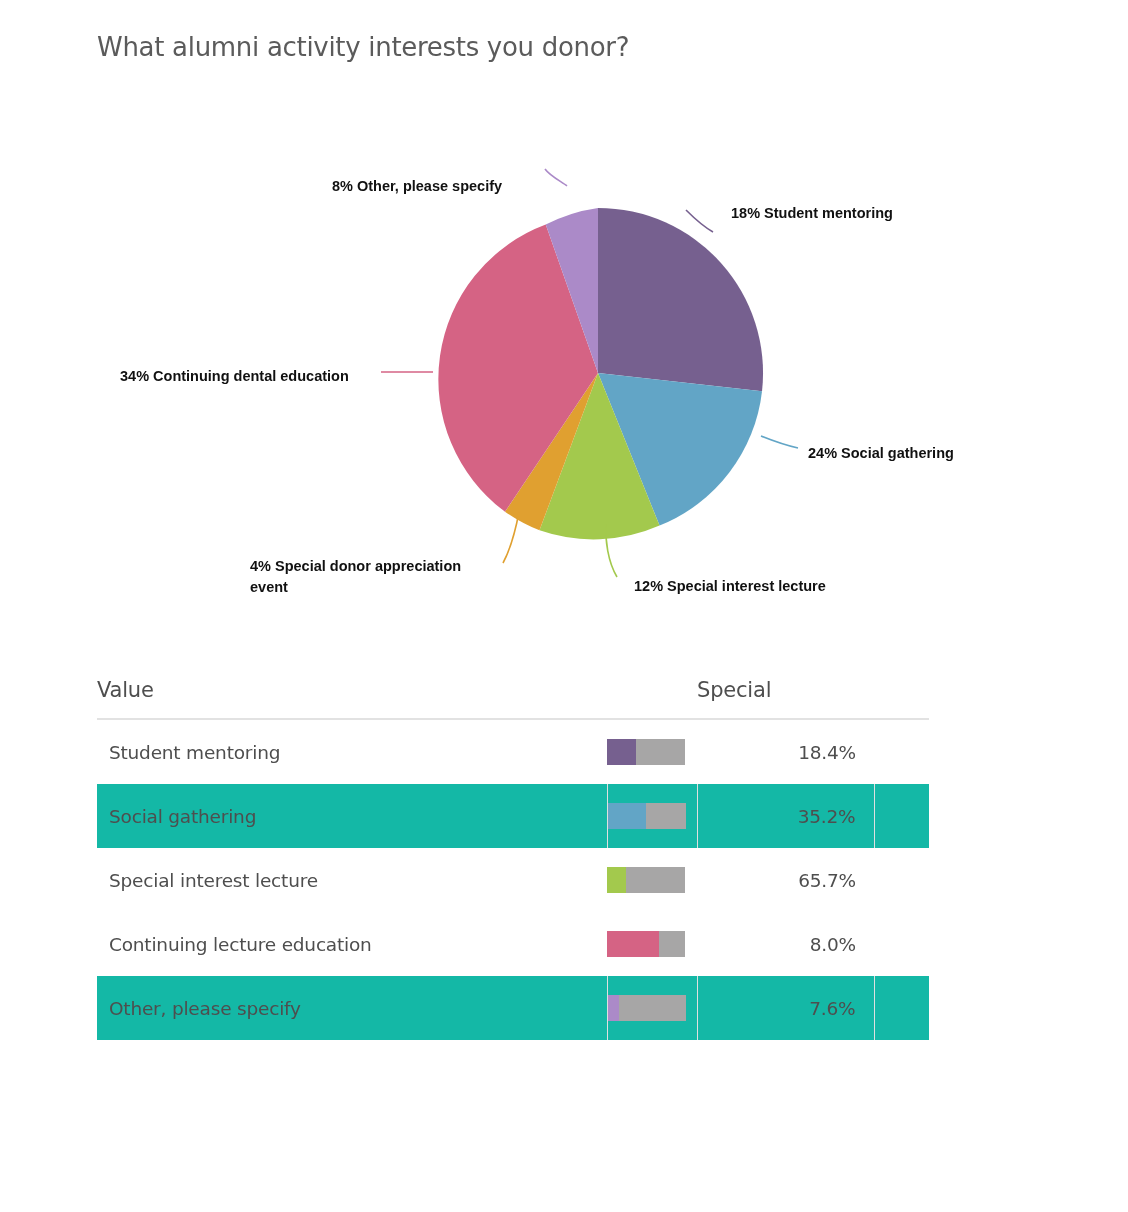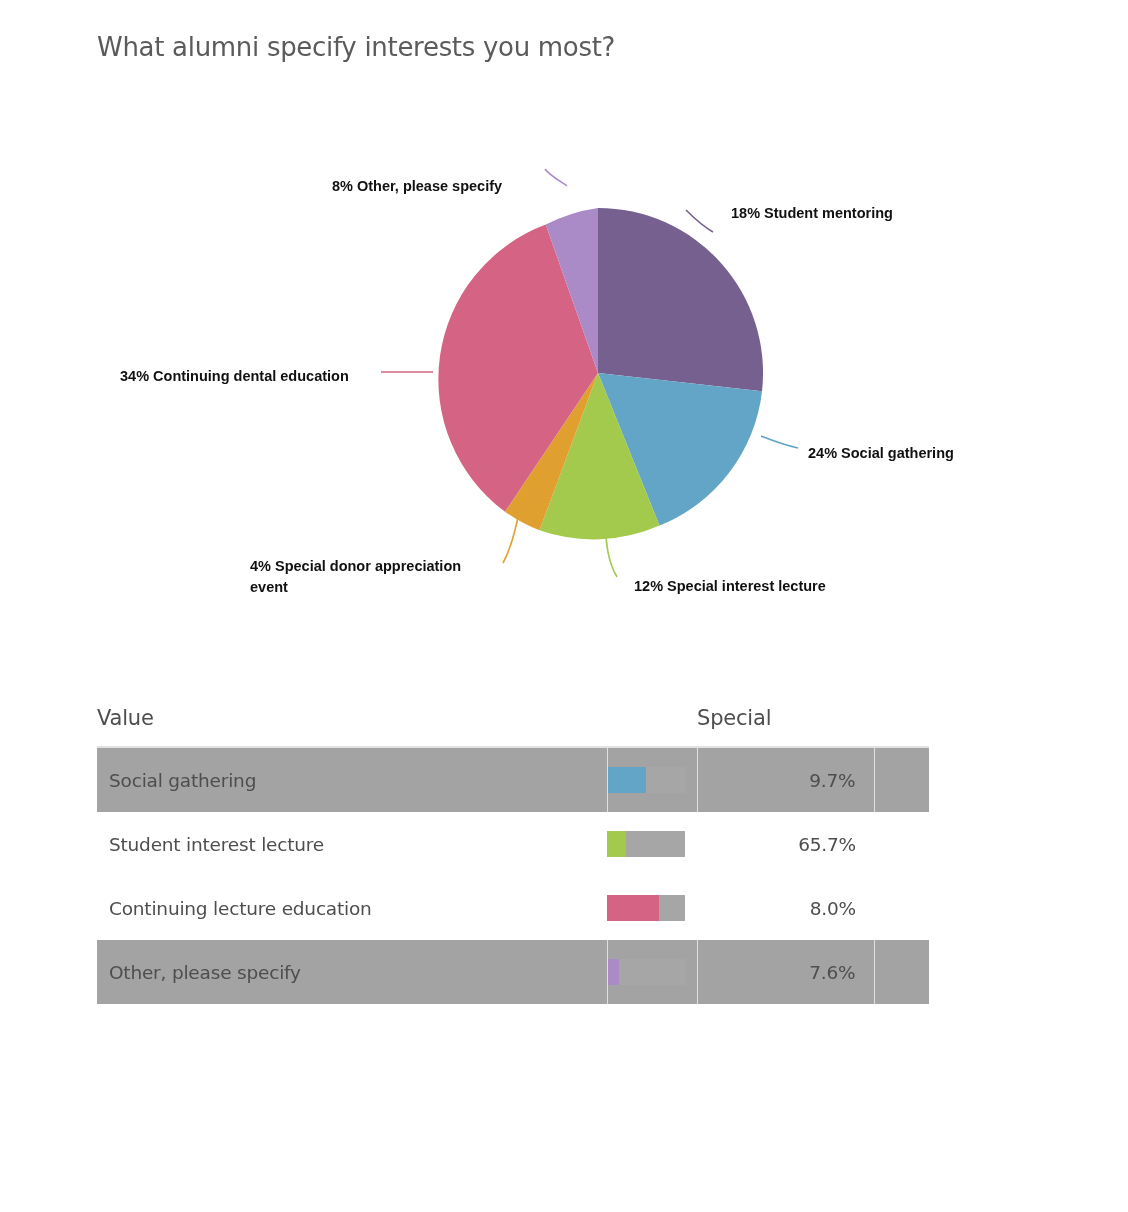--- a/index.html
+++ b/index.html
@@ -55,21 +55,20 @@
   .table-wrap {
     position: absolute;
     left: 97px;
     top: 672px;
     width: 832px;
   }
   table.data-table {
     width: 832px;
     border-collapse: collapse;
     table-layout: fixed;
-    margin-top: 28px;
   }
   table.data-table th {
     font-family: "DejaVu Sans", sans-serif;
     font-size: 21px;
     font-weight: 400;
     color: #4e4e4e;
     padding: 6px 0 16px 0;
     border-bottom: 2px solid #e2e2e2;
     text-align: left;
     letter-spacing: -0.2px;
@@ -86,21 +85,21 @@
     color: #4e4e4e;
     height: 62px;
     vertical-align: middle;
     letter-spacing: -0.2px;
   }
   td.cell-value   { padding-left: 12px; }
   td.cell-bar     { padding: 0; }
   td.cell-percent { text-align: right; padding-right: 18px; }
   td.cell-pad     { padding: 0; }
 
-  tr.striped td { background: #a3a3a3; }
+  tr.striped td { background: #14b8a6; }
   tr.striped td.cell-bar     { border-left: 1px solid #e0e0e0; border-right: 1px solid #e0e0e0; }
   tr.striped td.cell-percent { border-right: 1px solid #e0e0e0; }
 
   .barbox {
     width: 78px;
     height: 26px;
     background: #a7a6a6;
     position: relative;
     overflow: hidden;
   }
@@ -109,21 +108,21 @@
     left: 0;
     top: 0;
     bottom: 0;
   }
 </style>
 </head>
 <body>
 
 <div class="page">
 
-  <div class="chart-title">What alumni specify interests you most?</div>
+  <div class="chart-title">What alumni activity interests you donor?</div>
 
   <div class="pie-wrap">
     <svg class="pie-svg" width="1128" height="540" viewBox="0 0 1128 540">
 
       <g>
         <path fill="#76608f" d="M 582 273 L 582 108 A 165 165 0 0 1 746.03 291.20 Z"></path>
         <path fill="#62a5c6" d="M 582 273 L 746.03 291.20 A 165 165 0 0 1 643.54 425.62 Z"></path>
         <path fill="#a3c94d" d="M 582 273 L 643.54 425.62 A 165 165 0 0 1 523.51 430.34 Z"></path>
         <path fill="#e0a030" d="M 582 273 L 523.51 430.34 A 165 165 0 0 1 488.99 411.70 Z"></path>
         <path fill="#d56384" d="M 582 273 L 488.99 411.70 A 165 165 0 0 1 529.74 124.61 Z"></path>
@@ -158,32 +157,42 @@
     <table class="data-table">
       <thead>
         <tr>
           <th class="col-value">Value</th>
           <th class="col-bar"></th>
           <th class="col-percent">Special</th>
           <th class="col-pad"></th>
         </tr>
       </thead>
       <tbody id="table-body">
+          <tr>
+            <td class="cell-value">Student mentoring</td>
+            <td class="cell-bar">
+              <div class="barbox">
+                <div class="barfill" style="background: rgb(118, 96, 143); width: 28.704px;"></div>
+              </div>
+            </td>
+            <td class="cell-percent">18.4%</td>
+            <td class="cell-pad"></td>
+          </tr>
           <tr class="striped">
             <td class="cell-value">Social gathering</td>
             <td class="cell-bar">
               <div class="barbox">
                 <div class="barfill" style="background: rgb(98, 165, 198); width: 38.064px;"></div>
               </div>
             </td>
-            <td class="cell-percent">9.7%</td>
+            <td class="cell-percent">35.2%</td>
             <td class="cell-pad"></td>
           </tr>
           <tr>
-            <td class="cell-value">Student interest lecture</td>
+            <td class="cell-value">Special interest lecture</td>
             <td class="cell-bar">
               <div class="barbox">
                 <div class="barfill" style="background: rgb(163, 201, 77); width: 19.344px;"></div>
               </div>
             </td>
             <td class="cell-percent">65.7%</td>
             <td class="cell-pad"></td>
           </tr>
           <tr>
             <td class="cell-value">Continuing lecture education</td>

